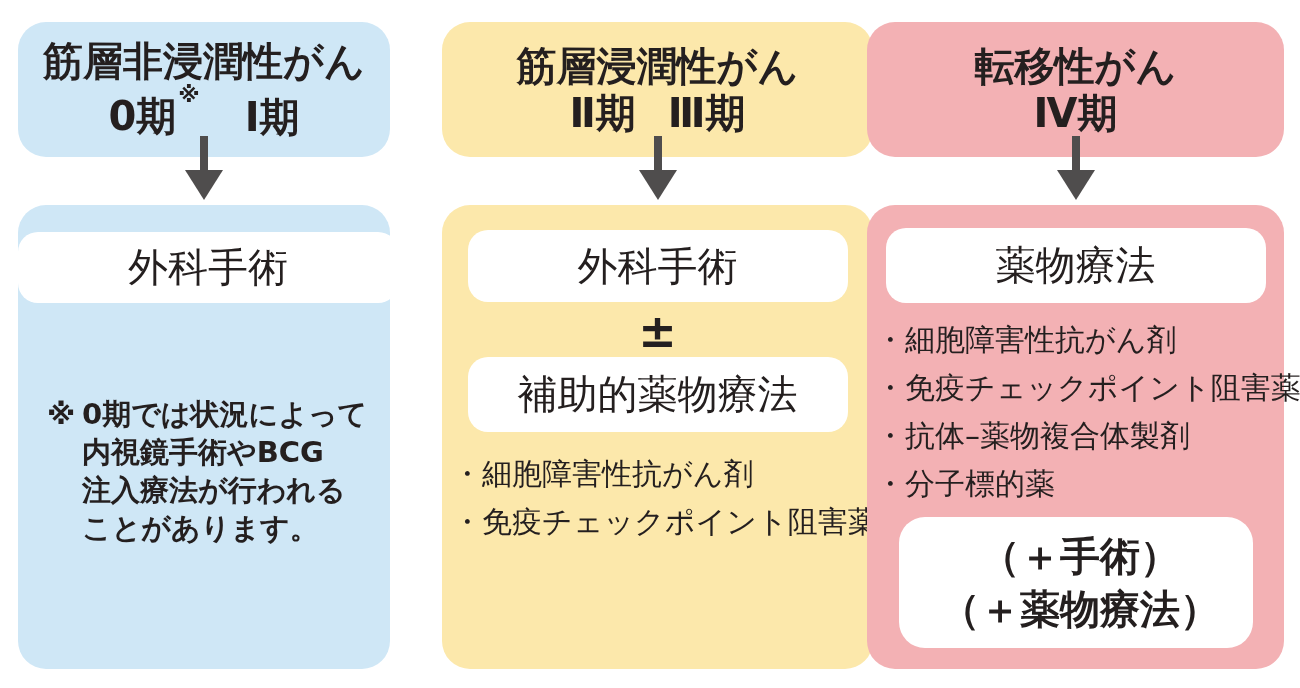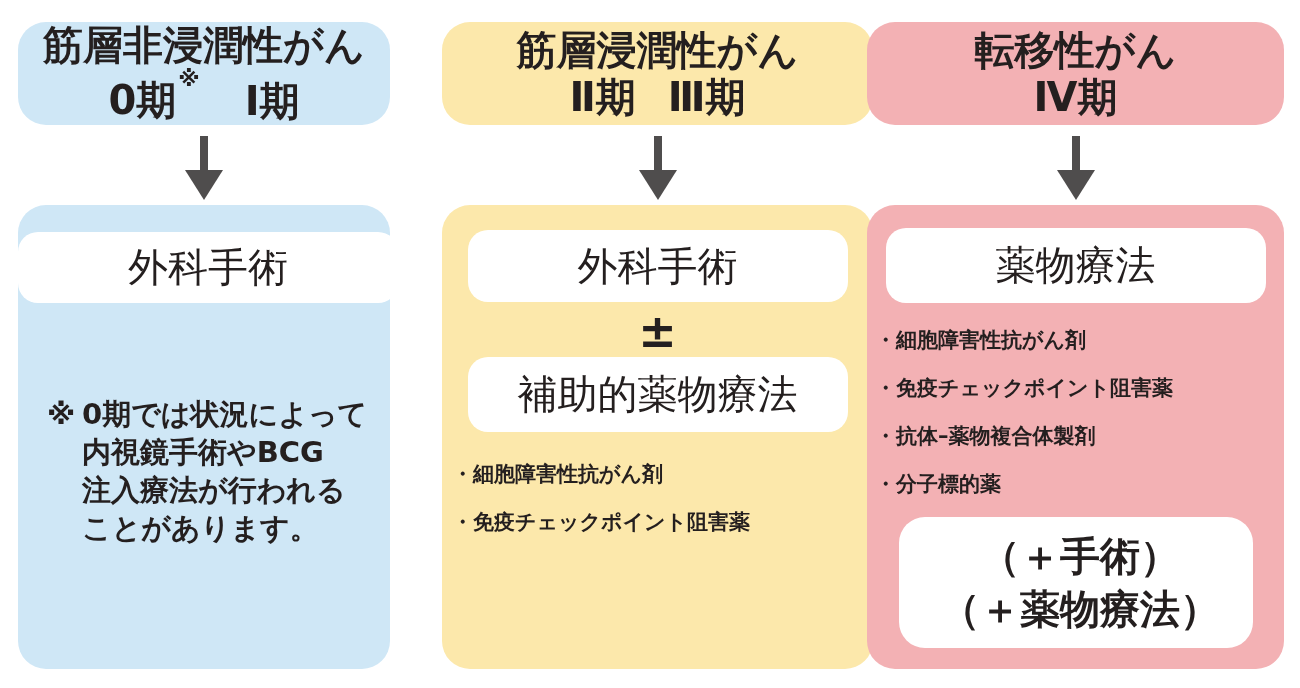--- a/index.html
+++ b/index.html
@@ -14,21 +14,21 @@
   .canvas{
     position:relative;width:1300px;height:688px;background:#ffffff;overflow:hidden;
     font-family:"DejaVu Sans",sans-serif;color:var(--ink);
   }
   .col{position:absolute;top:0;height:688px;}
   .col-1{left:18px;width:372px;}
   .col-2{left:414px;width:431px;margin-left:28px;}
   .col-3{left:867px;width:417px;}
 
   .header{
-    position:absolute;top:22px;left:0;right:0;height:103px;border-radius:28px;
+    position:absolute;top:22px;left:0;right:0;height:135px;border-radius:28px;
     display:flex;flex-direction:column;align-items:center;justify-content:center;
     font-weight:700;font-size:40px;line-height:47px;text-align:right;
   }
   .bg-blue{background:var(--blue);}
   .bg-yellow{background:var(--yellow);}
   .bg-pink{background:var(--pink);}
 
   .h-line2{display:flex;align-items:baseline;justify-content:center;}
   .gap-wide{margin-left:45px;}
   .gap-mid{margin-left:32px;}
@@ -60,21 +60,21 @@
   .h-72{height:72px;}
   .h-75{height:75px;}
 
   .pm{
     margin-top:5px;height:48px;line-height:48px;text-align:center;
     font-size:46px;font-weight:700;
   }
   .box2{margin-top:2px;}
 
   .drug-list{list-style:none;margin:18px 4px 0 10px;padding:0;}
-  .drug-list li{font-size:21px;line-height:48px;font-weight:700;white-space:nowrap;}
+  .drug-list li{font-size:30px;line-height:48px;font-weight:400;white-space:nowrap;}
   .drug-list.c3{margin:13px 0 0 8px;}
 
   .footnote{
     margin-top:92px;padding-left:64px;padding-right:6px;
     font-size:29px;line-height:38px;font-weight:700;
   }
   .fn-mark{display:inline-block;width:35px;margin-left:-35px;}
 
   .abox{
     width:345px;height:131px;margin:9px auto 0;background:var(--white);border-radius:26px;

